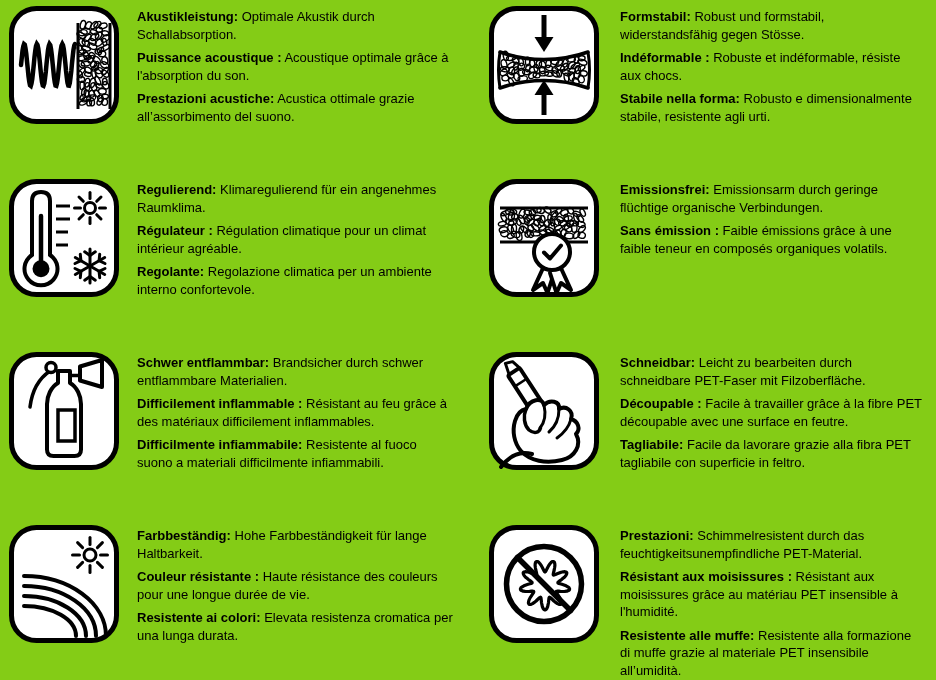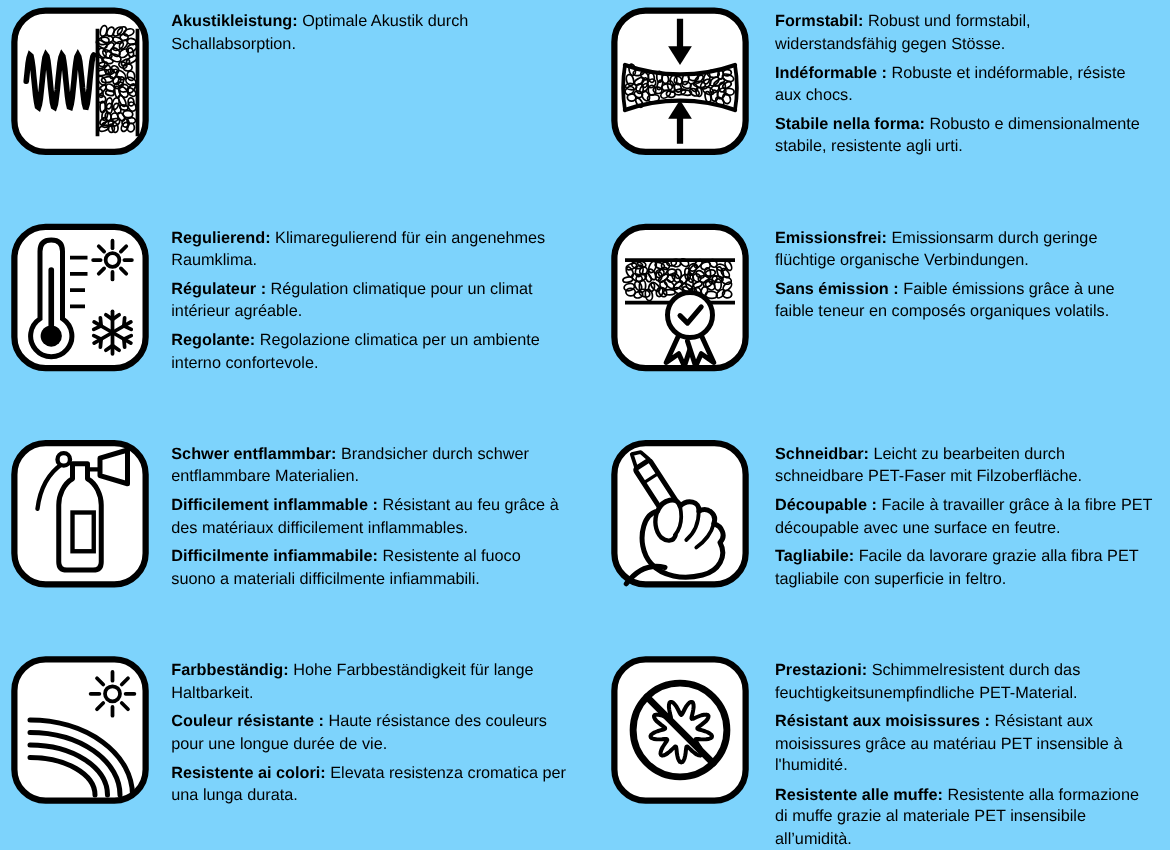--- a/index.html
+++ b/index.html
@@ -1,17 +1,17 @@
 <!DOCTYPE html>
 <html><head>
 <meta charset="utf-8">
 <style>
   html,body{margin:0;padding:0;}
   body{background:#ffffff;font-family:"Liberation Sans","DejaVu Sans",sans-serif;}
-  .sheet{width:936px;height:680px;background:#7dd3fc;overflow:hidden;}
+  .sheet{width:936px;height:680px;background:#84cc16;overflow:hidden;}
   .grid{display:grid;grid-template-columns:468px 468px;grid-template-rows:173px 173px 173px 161px;}
   .cell{display:flex;align-items:flex-start;box-sizing:border-box;padding-top:5px;padding-left:8px;gap:17px;}
   .cell:nth-child(even){padding-left:20px;gap:20px;}
   .icon-box{width:112px;height:120px;flex:0 0 112px;}
   .icon-box svg{display:block;width:112px;height:120px;}
   .texts{width:318px;padding-top:3px;}
   .cell:nth-child(even) .texts{width:304px;}
   p.feat-p{margin:0 0 6px 0;font-size:13px;line-height:17.5px;color:#000;}
   p.feat-p b{font-weight:700;}
 </style>
@@ -101,20 +101,22 @@
               <ellipse cx="75.2" cy="97.6" rx="4.0" ry="2.1" transform="rotate(160 75.2 97.6)" fill="none" stroke="#000000" stroke-width="1.4"></ellipse>
               <ellipse cx="81.1" cy="97.6" rx="3.3" ry="2.4" transform="rotate(89 81.1 97.6)" fill="none" stroke="#000000" stroke-width="1.4"></ellipse>
               <ellipse cx="84.0" cy="97.0" rx="3.9" ry="2.4" transform="rotate(83 84.0 97.0)" fill="none" stroke="#000000" stroke-width="1.4"></ellipse>
               <ellipse cx="91.9" cy="96.5" rx="3.9" ry="2.4" transform="rotate(119 91.9 96.5)" fill="none" stroke="#000000" stroke-width="1.4"></ellipse>
               <ellipse cx="96.6" cy="97.0" rx="3.4" ry="2.9" transform="rotate(90 96.6 97.0)" fill="none" stroke="#000000" stroke-width="1.4"></ellipse>
             </g>
           </svg>
         </div>
     <div class="texts">
           <p class="feat-p"><b>Akustikleistung:</b> <span>Optimale Akustik durch Schallabsorption.</span></p>
+          <p class="feat-p"><b>Puissance acoustique :</b> <span>Acoustique optimale grâce à l'absorption du son.</span></p>
+          <p class="feat-p"><b>Prestazioni acustiche:</b> <span>Acustica ottimale grazie all’assorbimento del suono.</span></p>
         </div>
   </div>
       <div class="cell">
     <div class="icon-box">
           <svg viewBox="0 0 112 120" xmlns="http://www.w3.org/2000/svg">
             <rect x="3.5" y="3.5" width="105" height="113" rx="25" fill="#fff" stroke="#000000" stroke-width="5"></rect>
             <line x1="56" y1="10" x2="56" y2="33" stroke="#000000" stroke-width="5"></line>
    <polygon points="46.5,32 65.5,32 56,47" fill="#000000"></polygon>
    <g>
               <ellipse cx="17.8" cy="50.8" rx="4.6" ry="2.5" transform="rotate(79 17.8 50.8)" fill="none" stroke="#000000" stroke-width="1.4"></ellipse>

